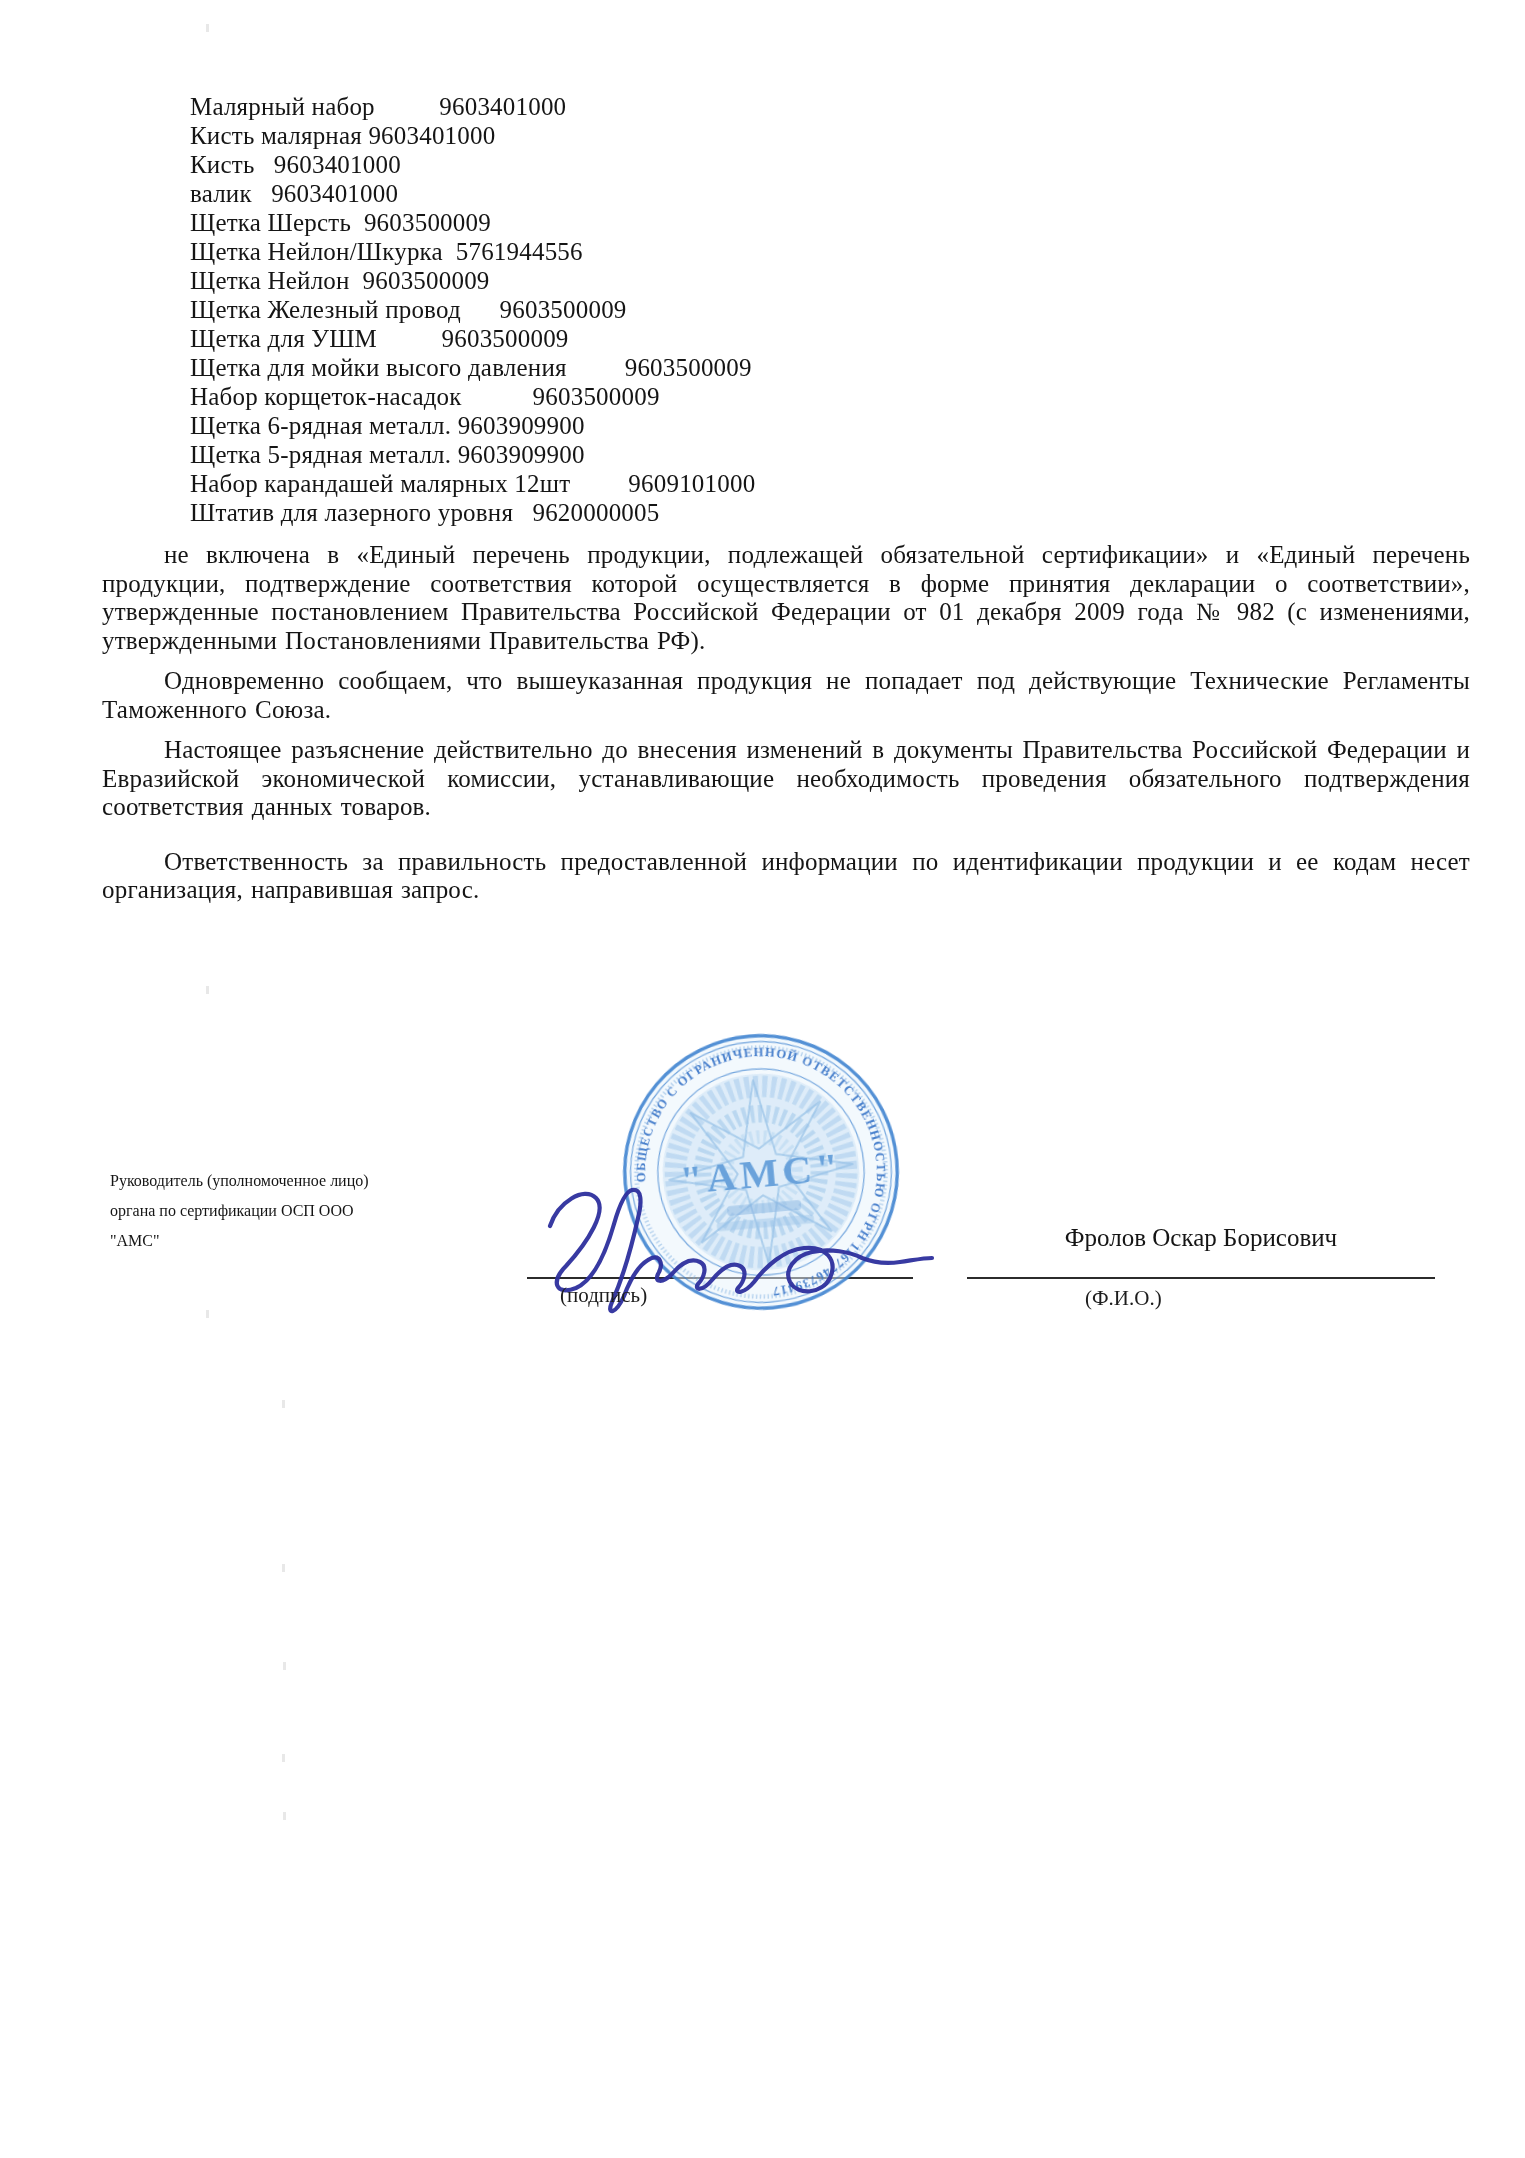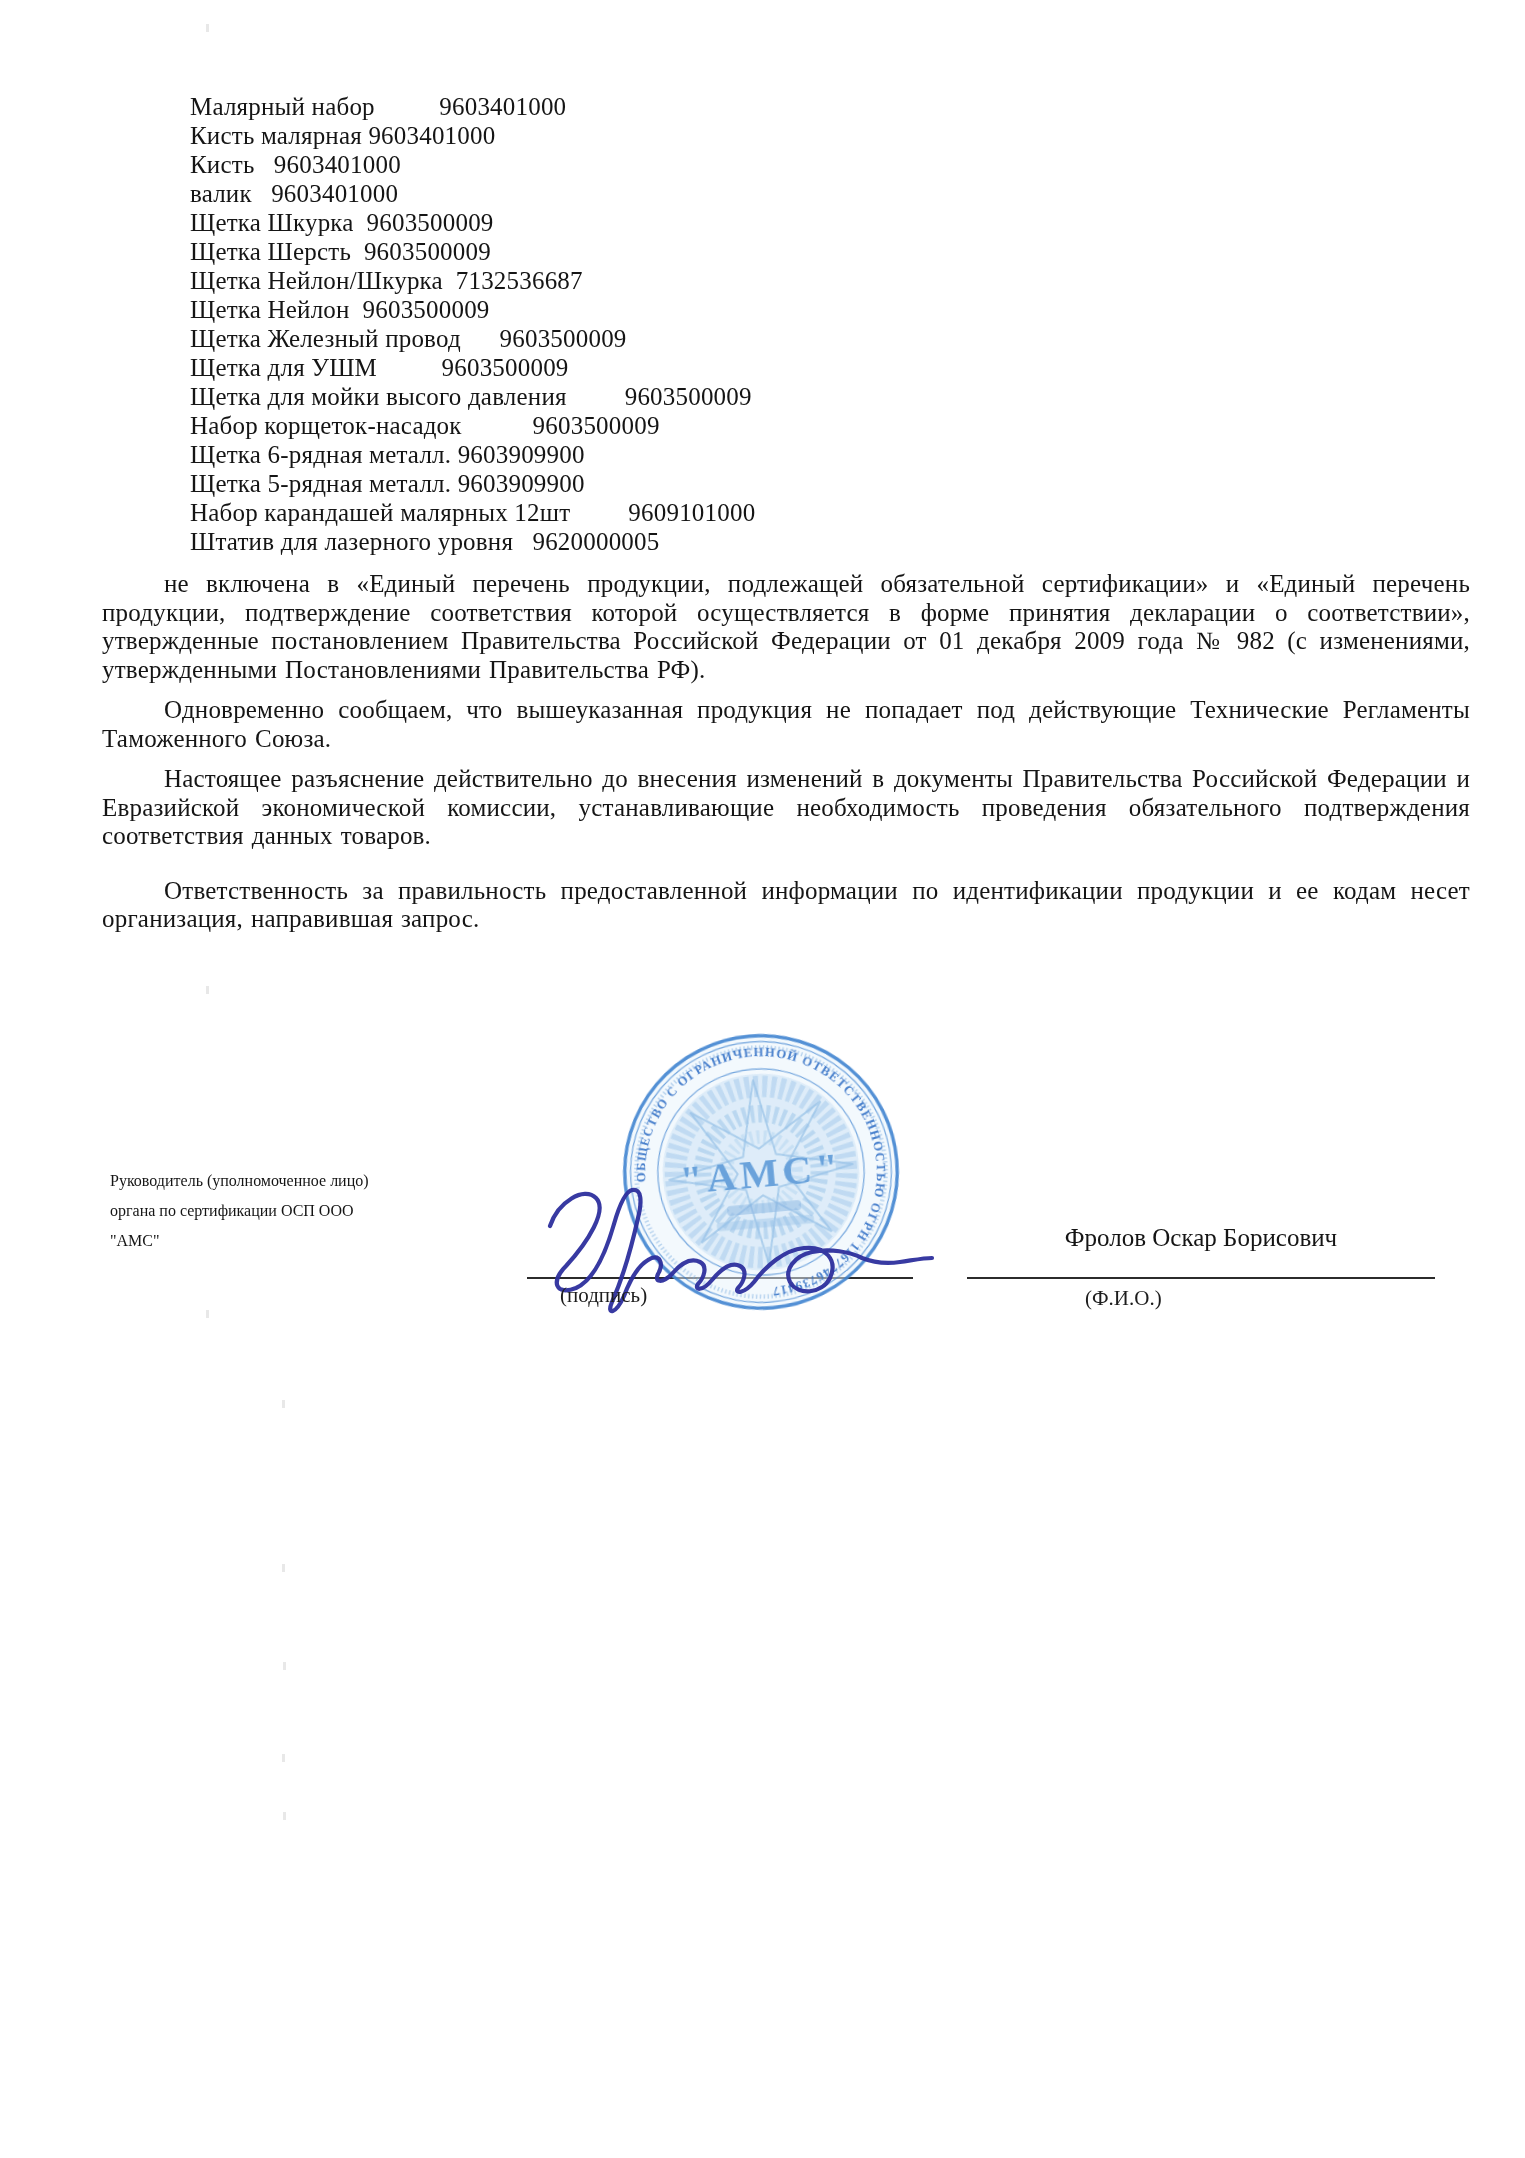--- a/index.html
+++ b/index.html
@@ -87,23 +87,22 @@
   <div class="artifact" style="left:283px; top:1662px;"></div>
   <div class="artifact" style="left:282px; top:1754px;"></div>
   <div class="artifact" style="left:283px; top:1812px;"></div>
 
   <div class="content">
     <div class="item-list">
       <div class="item">Малярный набор          9603401000</div>
       <div class="item">Кисть малярная 9603401000</div>
       <div class="item">Кисть   9603401000</div>
       <div class="item">валик   9603401000</div>
-      <div class="item">Щетка Шкурка  9603500009</div>
       <div class="item">Щетка Шерсть  9603500009</div>
-      <div class="item">Щетка Нейлон/Шкурка  7132536687</div>
+      <div class="item">Щетка Нейлон/Шкурка  5761944556</div>
       <div class="item">Щетка Нейлон  9603500009</div>
       <div class="item">Щетка Железный провод      9603500009</div>
       <div class="item">Щетка для УШМ          9603500009</div>
       <div class="item">Щетка для мойки высого давления         9603500009</div>
       <div class="item">Набор корщеток-насадок           9603500009</div>
       <div class="item">Щетка 6-рядная металл. 9603909900</div>
       <div class="item">Щетка 5-рядная металл. 9603909900</div>
       <div class="item">Набор карандашей малярных 12шт         9609101000</div>
       <div class="item">Штатив для лазерного уровня   9620000005</div>
     </div>

